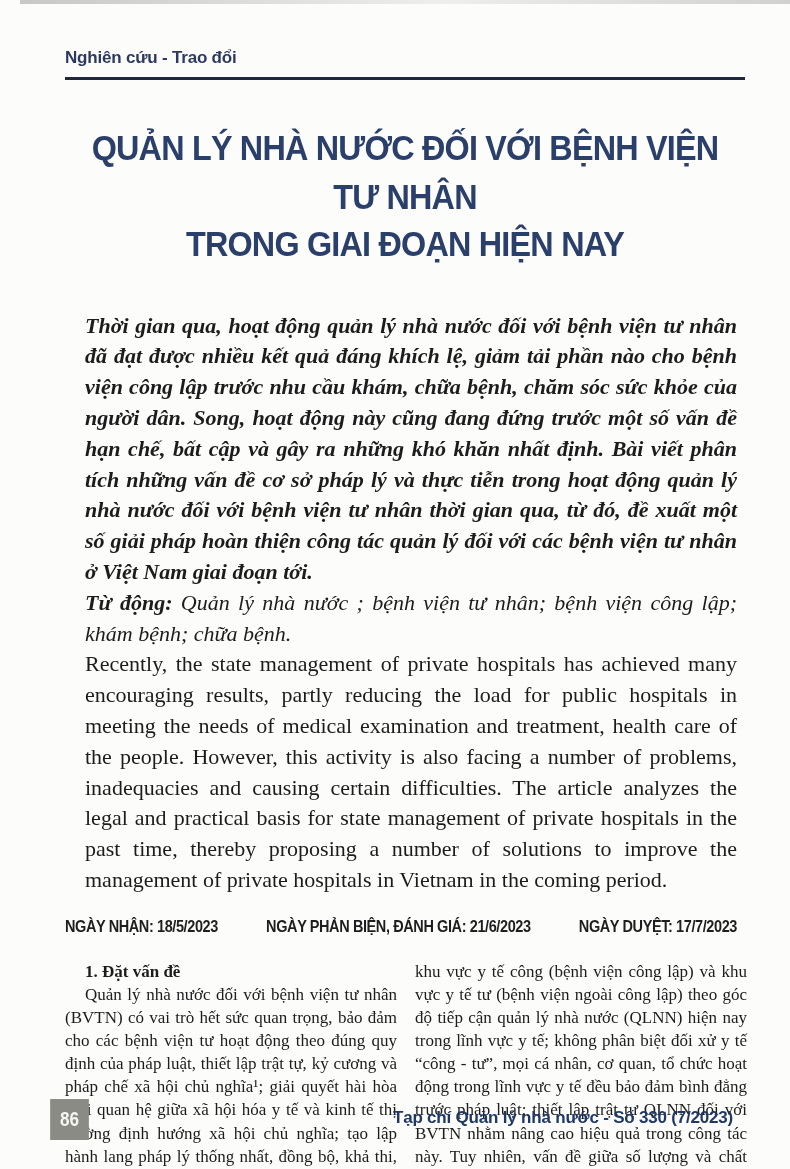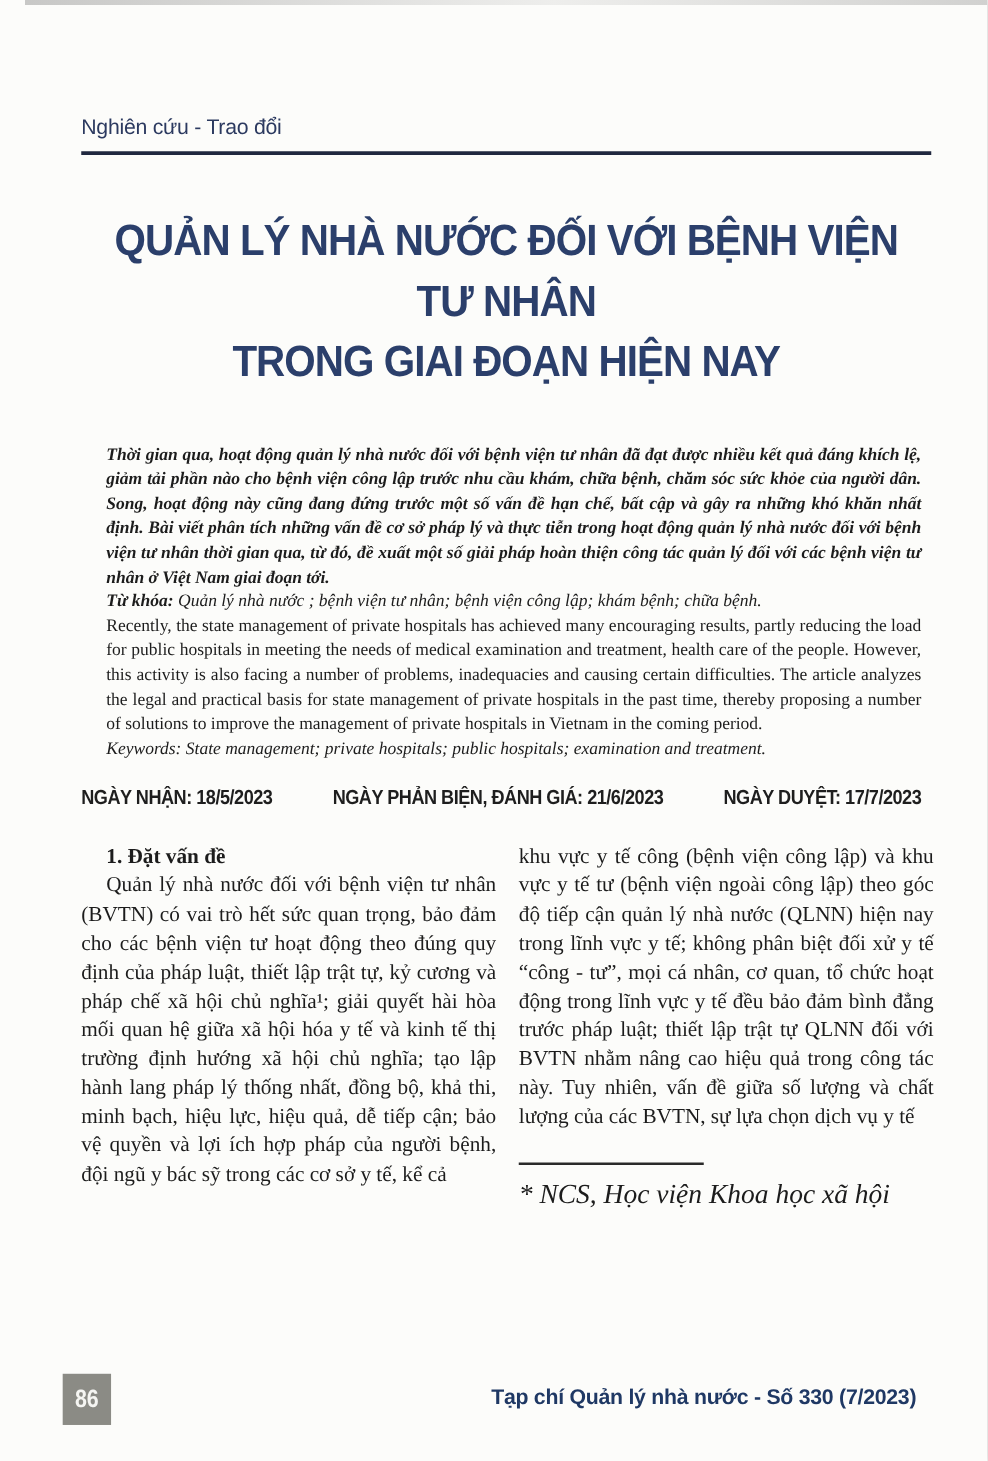--- a/index.html
+++ b/index.html
@@ -19,25 +19,24 @@
     content: "";
     position: absolute; top: 0; left: 20px; right: 0; height: 4px;
     background: linear-gradient(90deg, rgba(40,40,40,.55), rgba(40,40,40,.15) 55%, rgba(40,40,40,.45));
     opacity: .45;
   }
   .inner { padding: 48px 45px 0 65px; }
 
   
   .running-head {
     font-family: "Liberation Sans", sans-serif;
-    font-weight: 400;
+    font-weight: 700;
     font-size: 17px;
     letter-spacing: -0.2px;
     color: #2c3a60;
-    margin-top: 44px;
   }
   .head-rule {
     margin-top: 9px;
     height: 3px;
     background: #20283f;
     width: 680px;
   }
 
   
   .article-title {
@@ -62,21 +61,21 @@
     letter-spacing: 1px;
     color: #222;
   }
   .author-line sup { font-size: 12px; }
 
   
   .abstract {
     margin: 46px 8px 0 20px;
     width: 652px;
     text-align: justify;
-    font-size: 14px;
+    font-size: 22px;
     line-height: 1.4;
   }
   .abstract-vi { font-style: italic; font-weight: 700; }
   .kw-line-vi { font-style: italic; }
   .kw-label-vi { font-weight: 700; font-style: italic; }
   .abstract-en { font-weight: 400; }
   .kw-line-en { font-style: italic; }
   .kw-label-en { font-style: italic; }
 
   
@@ -154,26 +153,23 @@
 
     <h1 class="article-title">
       <span>QUẢN LÝ NHÀ NƯỚC ĐỐI VỚI BỆNH VIỆN TƯ NHÂN</span><br>
       <span>TRONG GIAI ĐOẠN HIỆN NAY</span>
     </h1>
 
 
     <div class="abstract">
       <div class="abstract-vi">Thời gian qua, hoạt động quản lý nhà nước đối với bệnh viện tư nhân đã đạt được nhiều kết quả đáng khích lệ, giảm tải phần nào cho bệnh viện công lập trước nhu cầu khám, chữa bệnh, chăm sóc sức khỏe của người dân. Song, hoạt động này cũng đang đứng trước một số vấn đề hạn chế, bất cập và gây ra những khó khăn nhất định. Bài viết phân tích những vấn đề cơ sở pháp lý và thực tiễn trong hoạt động quản lý nhà nước đối với bệnh viện tư nhân thời gian qua, từ đó, đề xuất một số giải pháp hoàn thiện công tác quản lý đối với các bệnh viện tư nhân ở Việt Nam giai đoạn tới.</div>
       <div class="kw-line-vi">
-        <span class="kw-label-vi">Từ khóa:</span><span> Quản lý nhà nước ; bệnh viện tư nhân; bệnh viện công lập; khám bệnh; chữa bệnh.</span>
+        <span class="kw-label-vi">Từ động:</span><span> Quản lý nhà nước ; bệnh viện tư nhân; bệnh viện công lập; khám bệnh; chữa bệnh.</span>
       </div>
       <div class="abstract-en">Recently, the state management of private hospitals has achieved many encouraging results, partly reducing the load for public hospitals in meeting the needs of medical examination and treatment, health care of the people. However, this activity is also facing a number of problems, inadequacies and causing certain difficulties. The article analyzes the legal and practical basis for state management of private hospitals in the past time, thereby proposing a number of solutions to improve the management of private hospitals in Vietnam in the coming period.</div>
-      <div class="kw-line-en">
-        <span class="kw-label-en">Keywords:</span><span> State management; private hospitals; public hospitals; examination and treatment.</span>
-      </div>
     </div>
 
     <div class="dates-row">
       <span>NGÀY NHẬN: 18/5/2023</span>
       <span>NGÀY PHẢN BIỆN, ĐÁNH GIÁ: 21/6/2023</span>
       <span>NGÀY DUYỆT: 17/7/2023</span>
     </div>
 
     <div class="columns">
       <div class="col">

